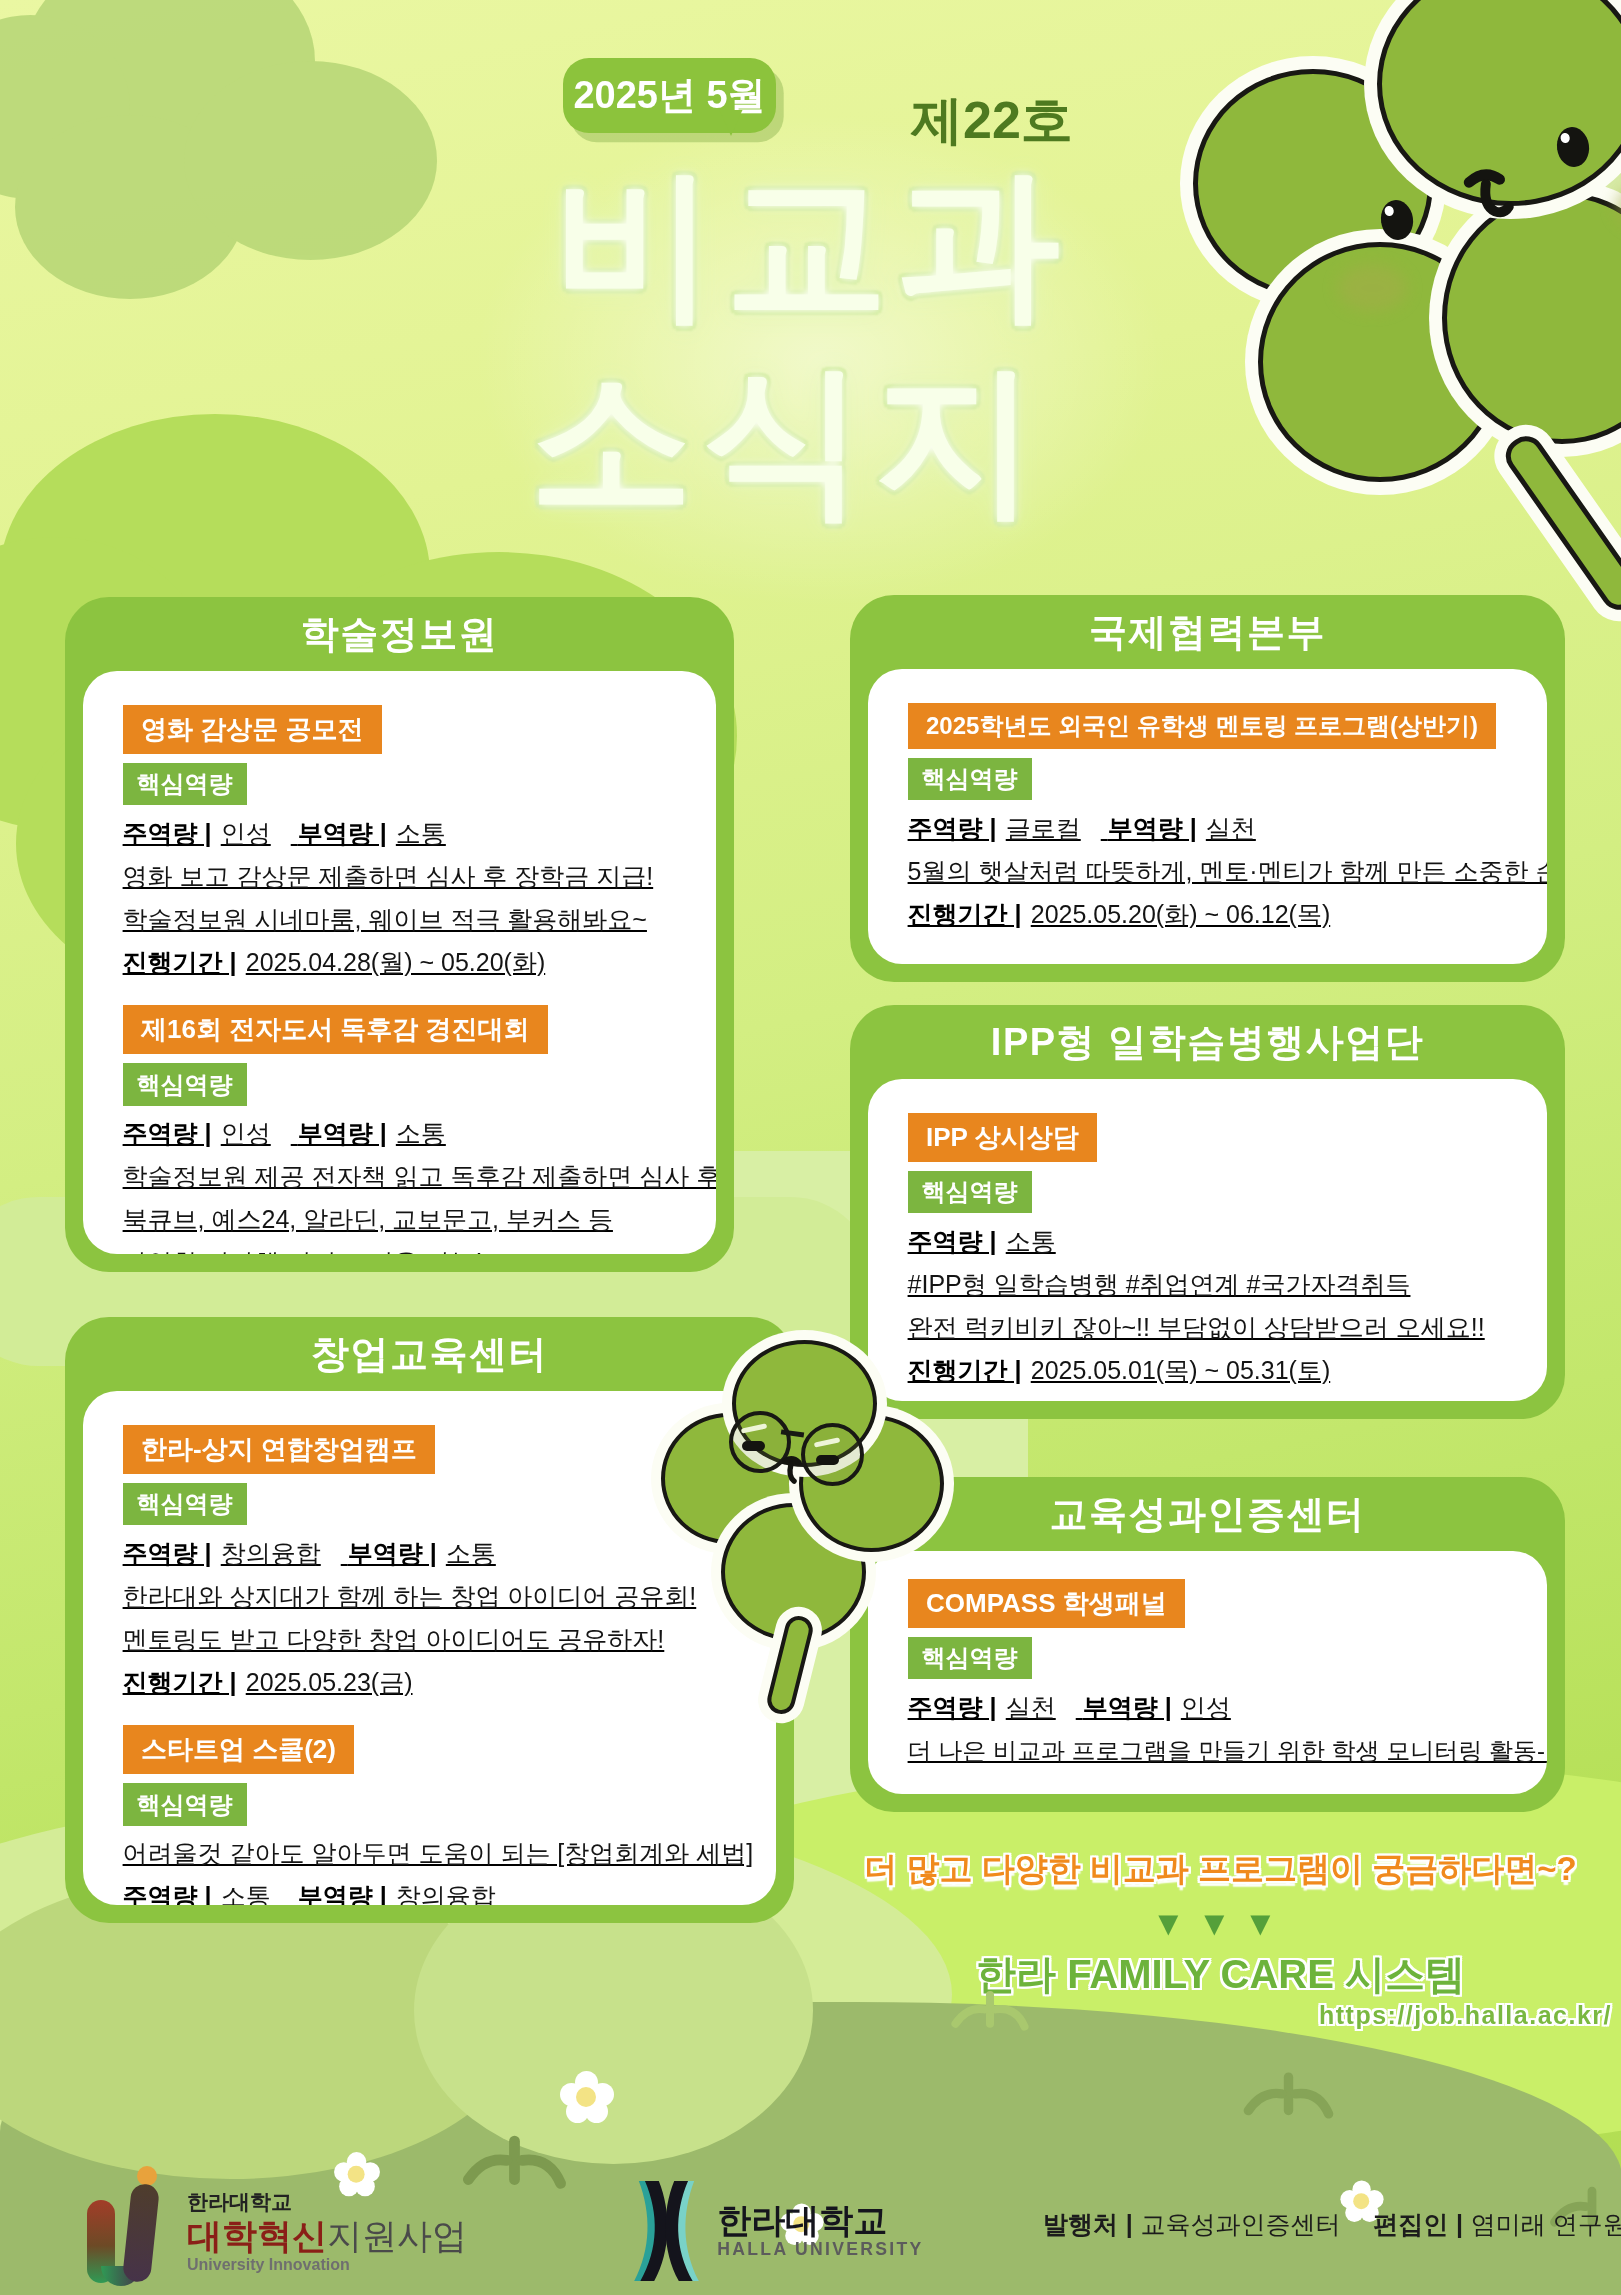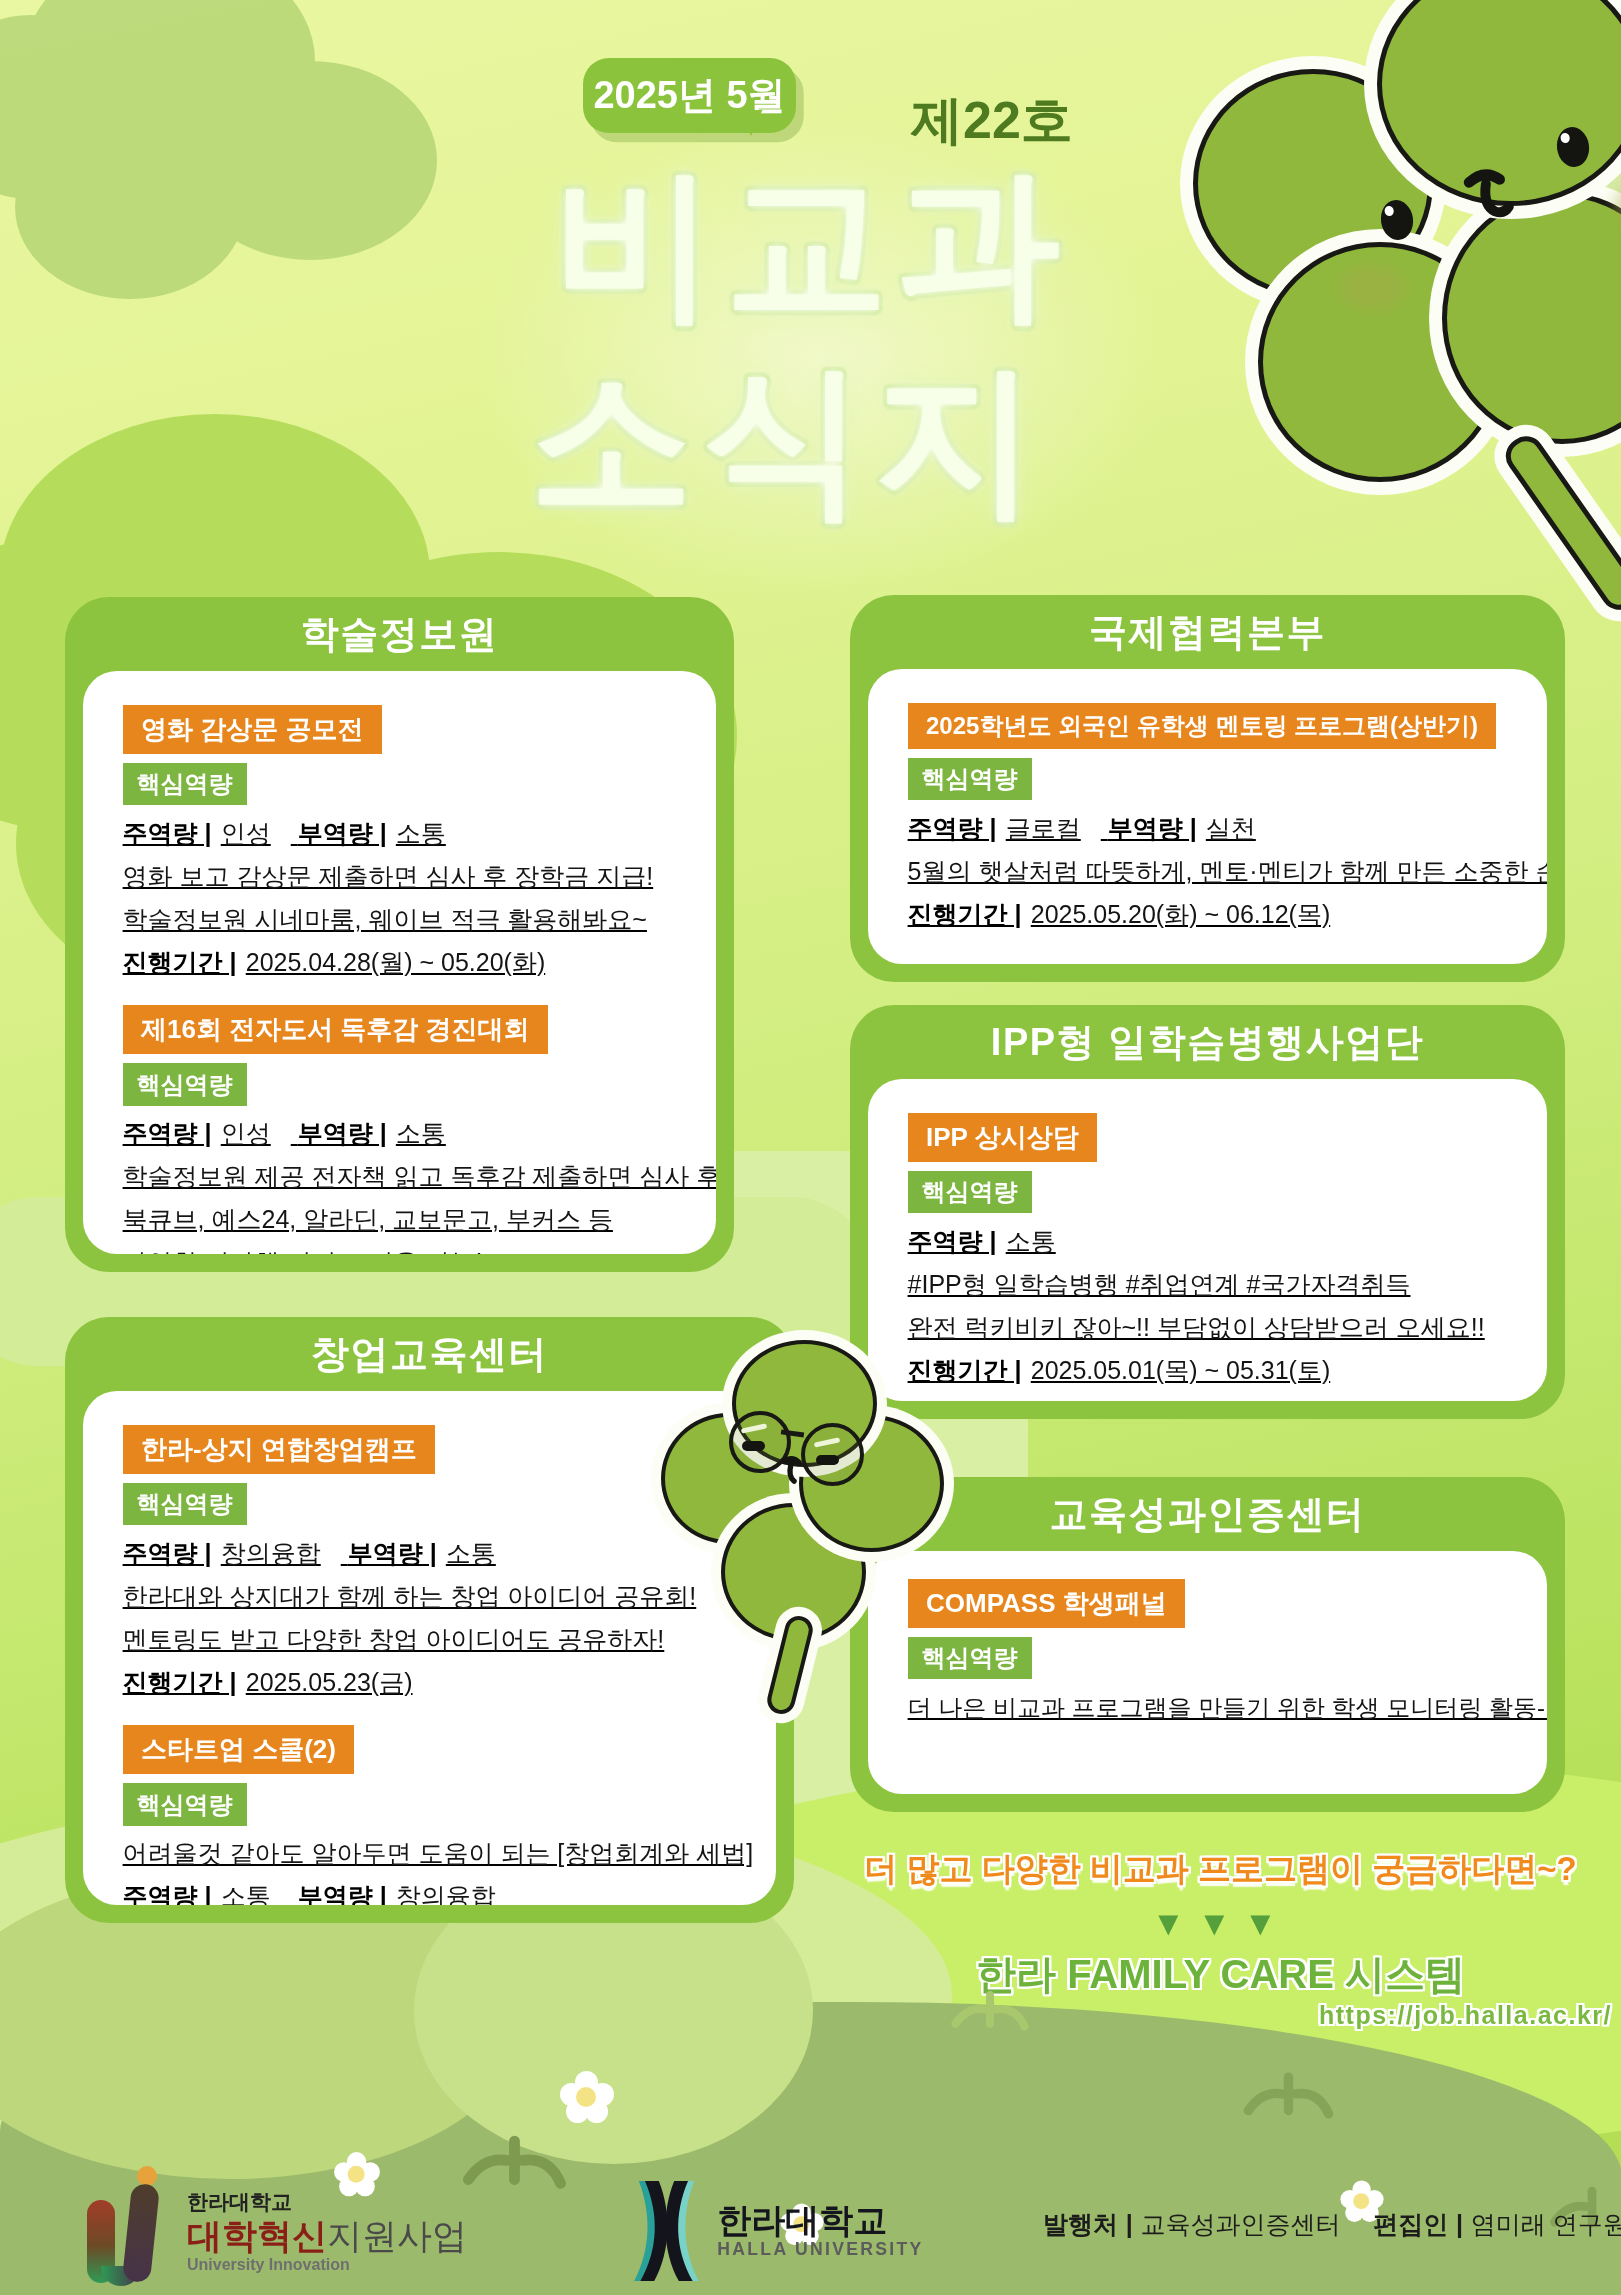--- a/index.html
+++ b/index.html
@@ -7,21 +7,21 @@
         font-family:"Liberation Sans","DejaVu Sans",sans-serif;
         background:linear-gradient(168deg,#eaf7a2 0%,#e2f393 22%,#d3ee82 45%,#c3e76c 65%,#b6e058 82%,#b2dd52 100%);}
   .abs{position:absolute;}
 
   
   .blobset{position:absolute;}
   .blobset i{position:absolute;border-radius:50%;display:block;}
   .soft-band{position:absolute;border-radius:92px;}
 
   
-  .issue-badge{left:583px;top:58px;width:213px;height:75px;background:#8cc33c;border-radius:26px;
+  .issue-badge{left:563px;top:58px;width:213px;height:75px;background:#8cc33c;border-radius:26px;
     box-shadow:7.7px 9.2px 0 rgba(140,180,80,.45);display:flex;align-items:center;justify-content:center;
     color:#fff;font-weight:800;font-size:38px;z-index:6;}
   .issue-badge::after{content:"";position:absolute;right:41px;bottom:-23px;width:0;height:0;
     border:20px solid transparent;border-top:26px solid #8cc33c;border-right-width:3.1px;transform:skewX(-18deg);}
   .issue-no{left:911px;top:86px;color:#4e7a20;font-weight:800;font-size:52px;z-index:6;}
   .title-glow{left:476px;top:115px;width:690px;height:491px;border-radius:50%;
     background:radial-gradient(closest-side,rgba(255,255,255,.5),rgba(255,255,255,0));z-index:2;}
   .main-title{left:0;top:146px;width:1622px;text-align:center;z-index:3;line-height:196px;
     font-size:163px;font-weight:800;letter-spacing:9.2px;color:#f8ffe9;
     text-shadow:0 0 9.2px #ffffff,0 0 26px #e2f6b4,
@@ -272,20 +272,24 @@
       </div>
     </div>
   </div>
 
   <div class="card" style="left:850px;top:1477px;width:715px;height:335px;">
     <div class="card-header">교육성과인증센터</div>
     <div class="card-body" style="padding-top:26px;">
       <div class="prog">
         <div class="badge-orange">COMPASS 학생패널</div><br>
         <div class="badge-green">핵심역량</div>
+        <div class="pline">
+          <b>주역량 |</b><span class="v">실천</span>
+          <b>부역량 |</b><span class="v">인성</span>
+        </div>
         <div class="pline" style="font-size:24px;">더 나은 비교과 프로그램을 만들기 위한 학생 모니터링 활동-!★</div>
       </div>
     </div>
   </div>
 
   <div class="hill" style="left:537px;top:1757px;width:1458px;height:399px;background:#c9ef68;z-index:2;"></div>
   <div class="hill" style="left:-199px;top:1795px;width:1151px;height:399px;background:#d4ec97;z-index:2;"></div>
   <div class="ground"></div>
   <div class="hill" style="left:-61px;top:1872px;width:583px;height:307px;background:#bcd77c;z-index:4;"></div>
   <div class="hill" style="left:414px;top:1857px;width:399px;height:307px;background:#c7e18b;z-index:4;"></div>

